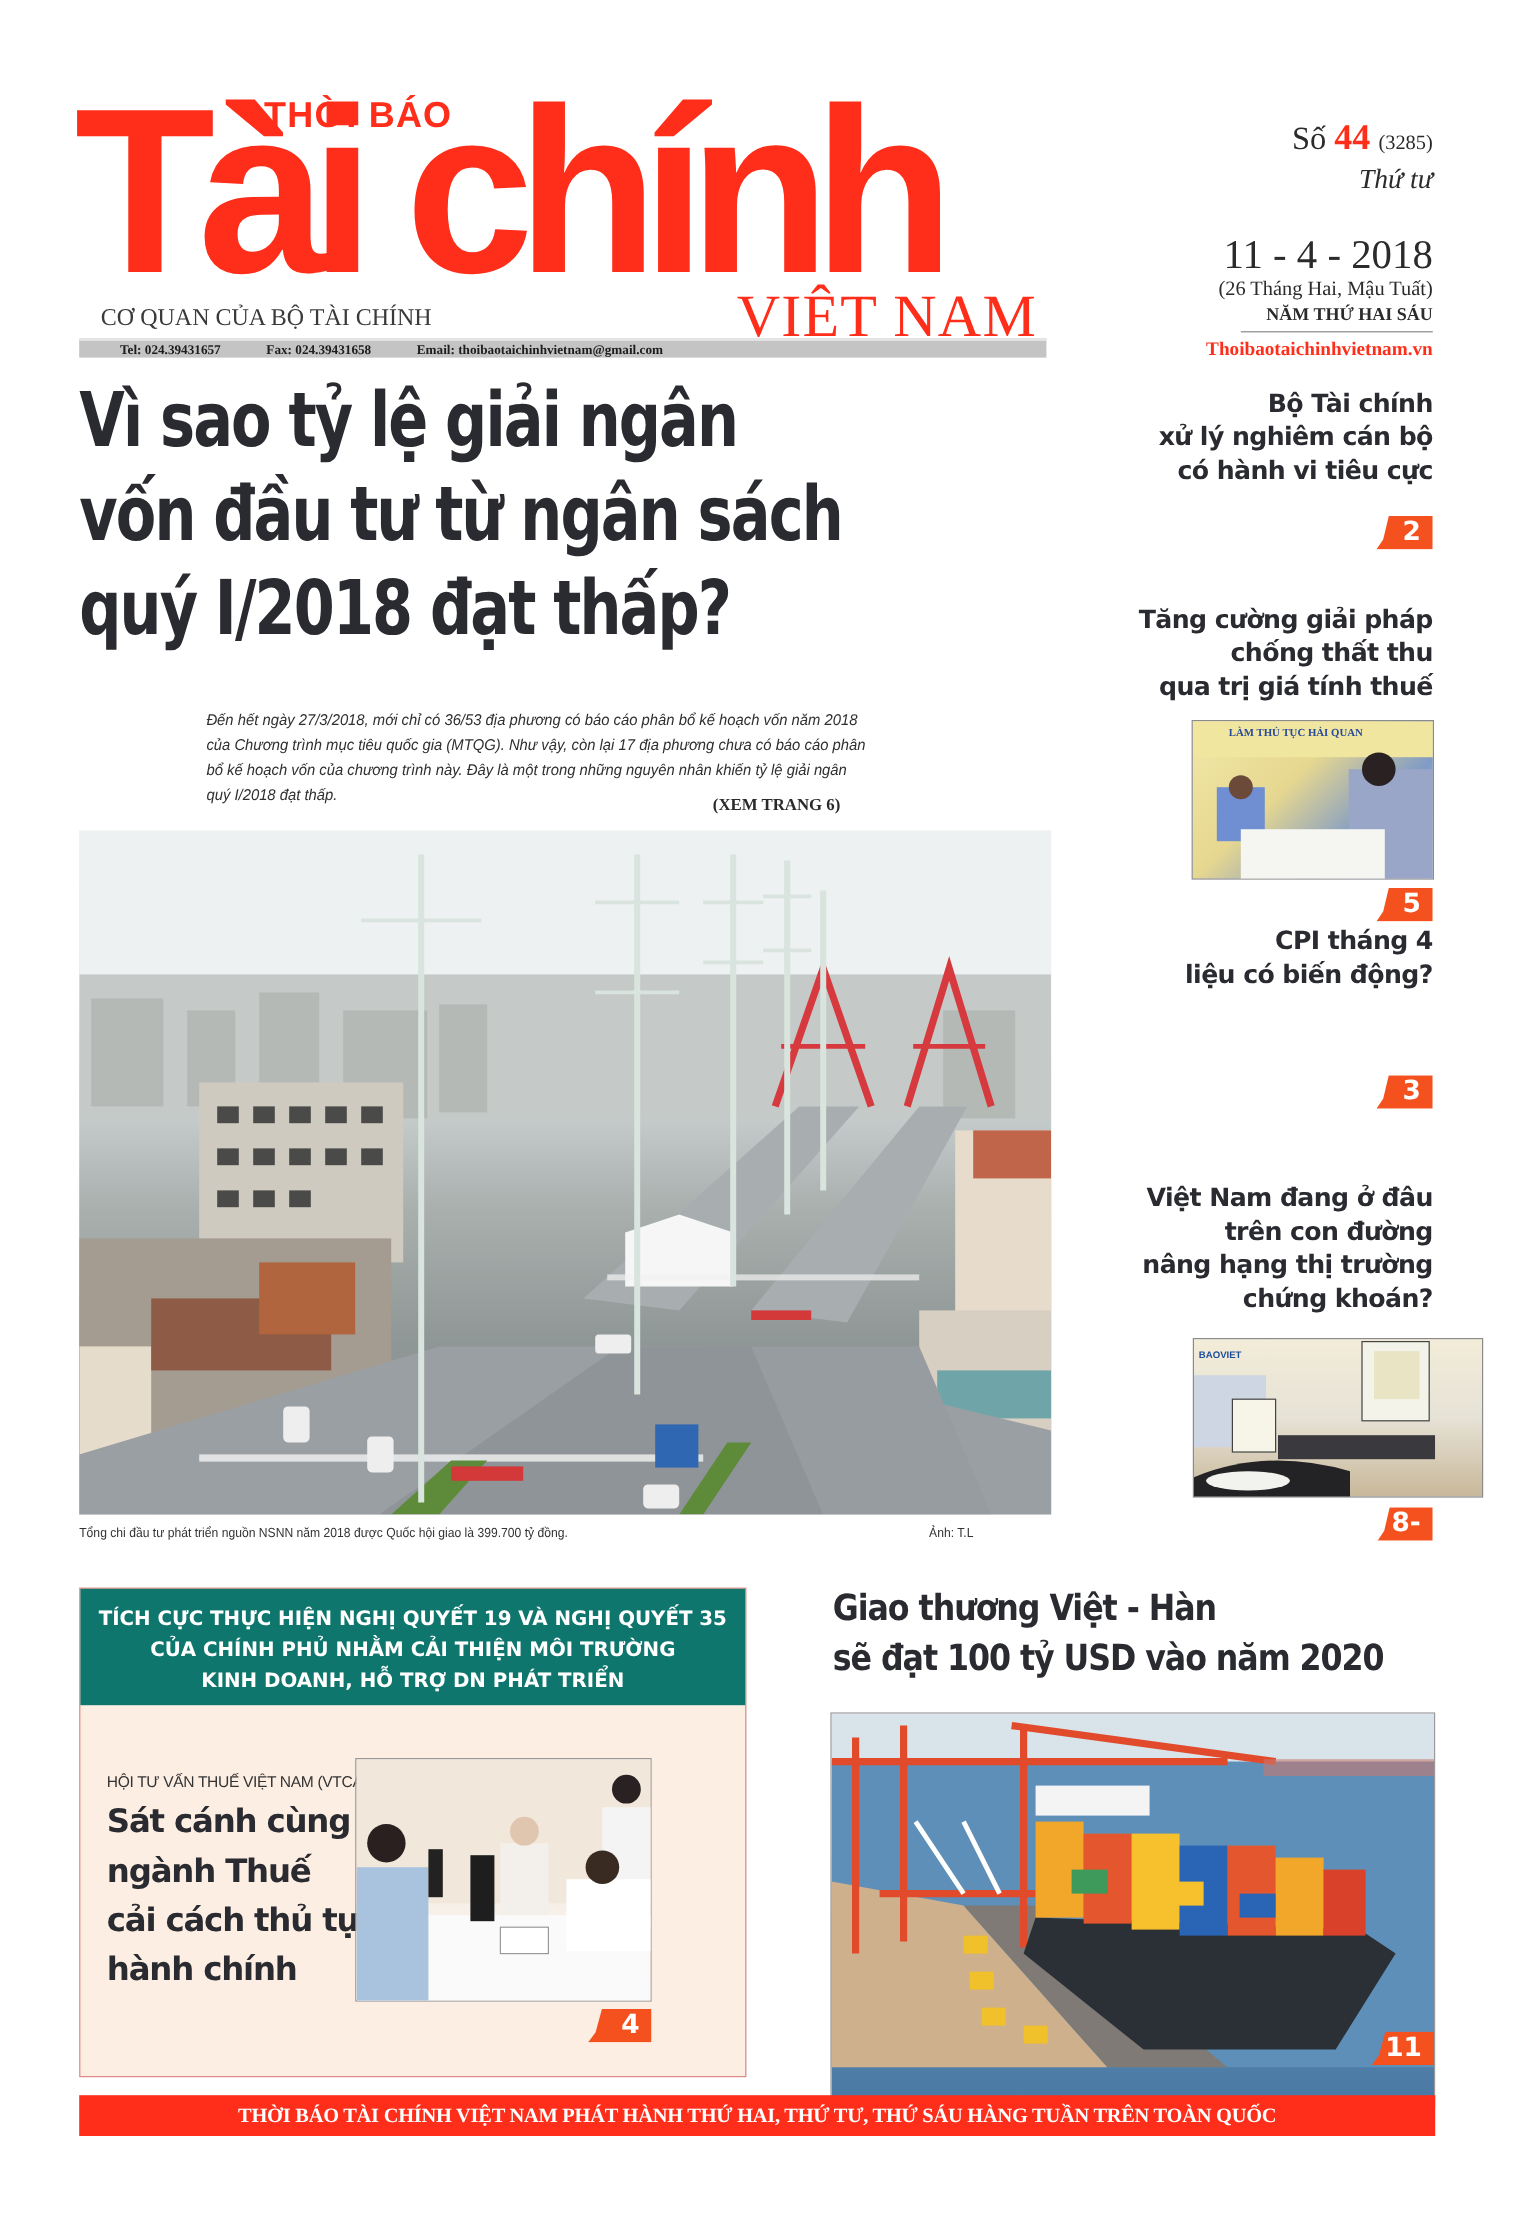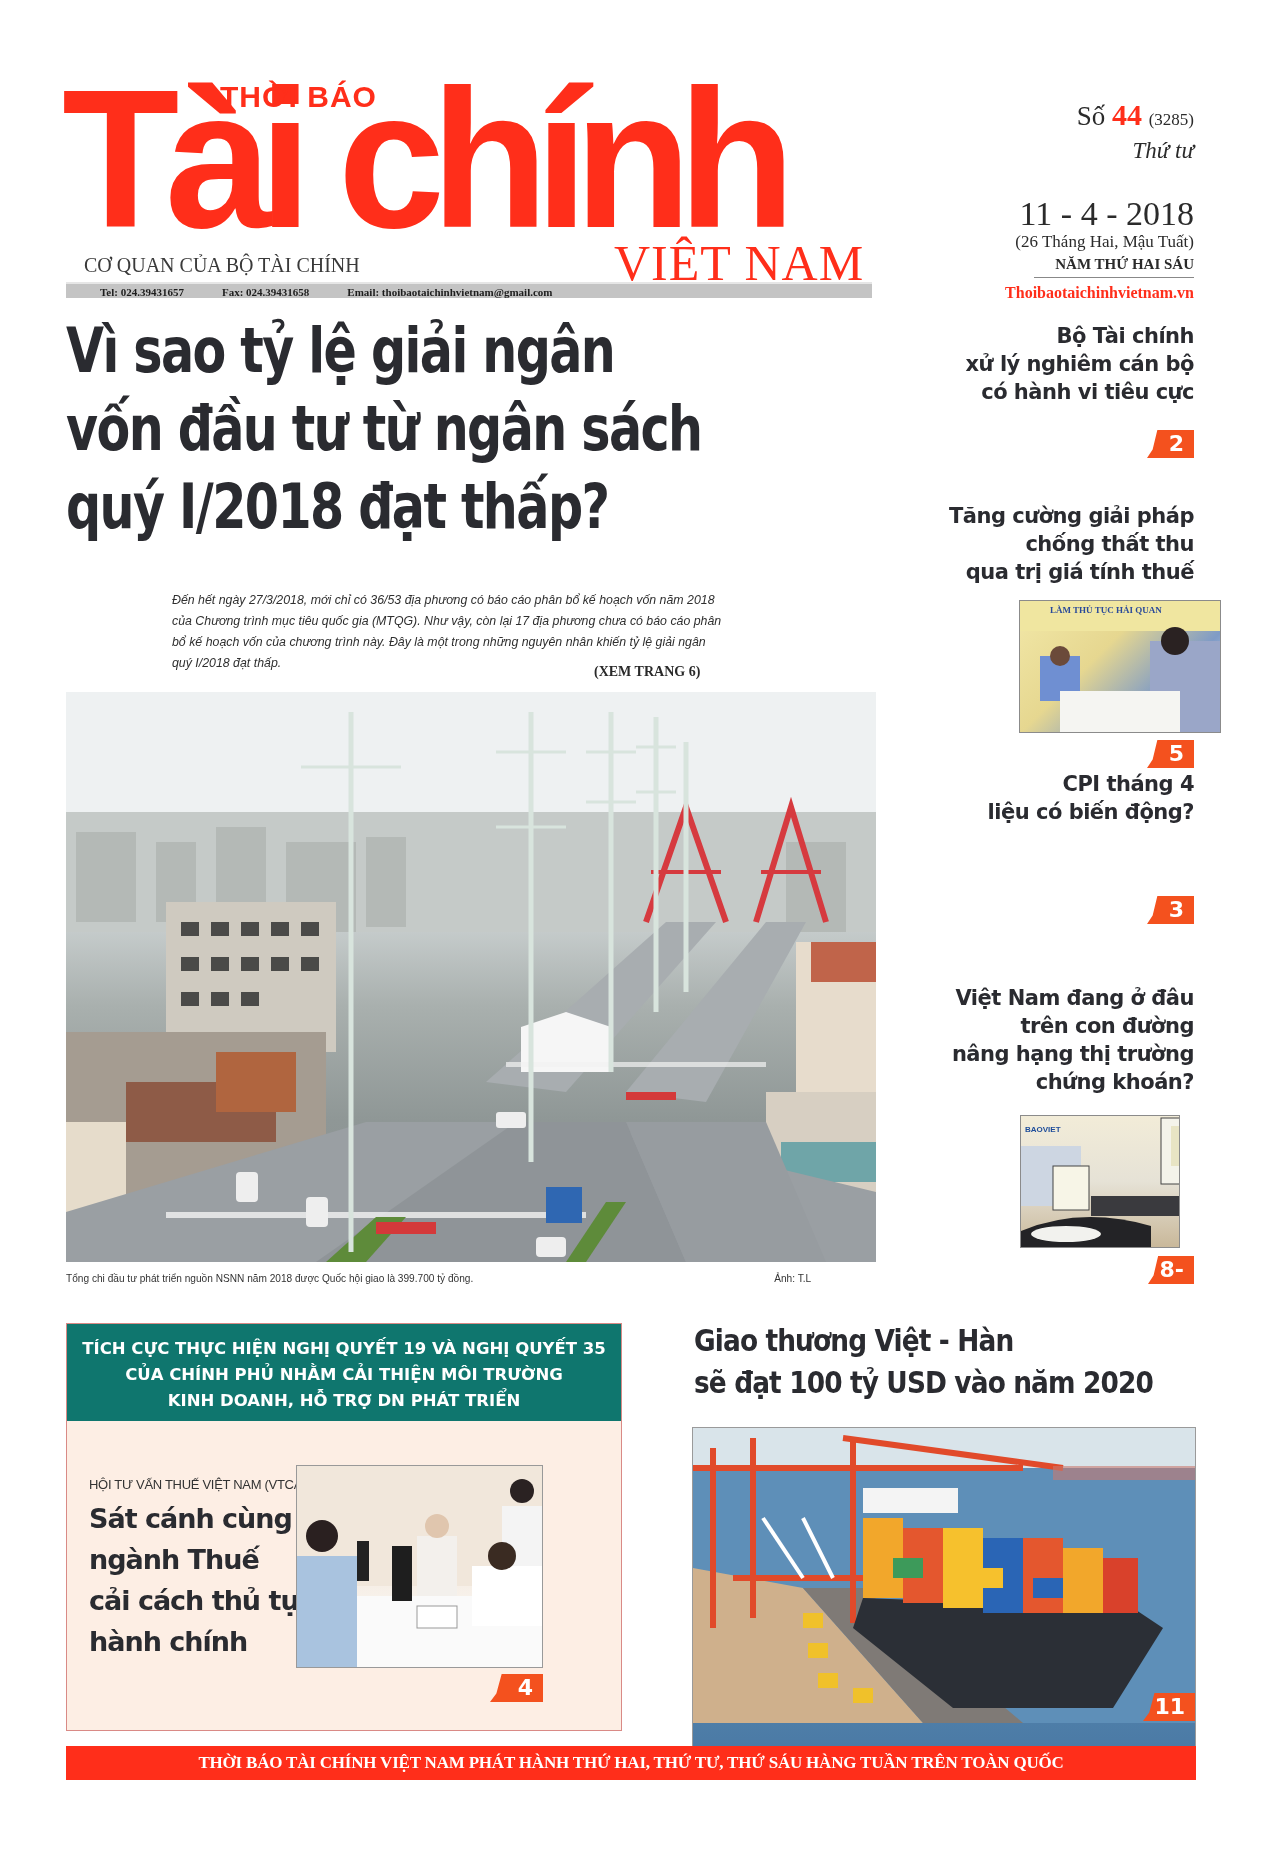--- a/index.html
+++ b/index.html
@@ -29,21 +29,21 @@
     .lede { left: 172px; top: 589px; width: 550px; font-style: italic; font-size: 13px; line-height: 21px; color: #2f2f2f; transform: scaleX(0.95); transform-origin: left top; width: 580px; }
     .see-page { left: 594px; top: 664px; font-family: "Liberation Serif", serif; font-weight: bold; font-size: 14px; color: #2a2a2a; }
 
     
     .main-photo { left: 66px; top: 692px; width: 810px; height: 570px; overflow: hidden; background: linear-gradient(180deg, #eef1f2 0%, #e3e7e8 24%, #c9cfcf 40%, #a9b0ae 55%, #8f9796 75%, #8a8f90 100%); }
     .main-caption { left: 66px; top: 1272px; width: 810px; font-size: 11px; color: #333; display: flex; justify-content: space-between; transform: scaleX(0.92); transform-origin: left top; width: 880px; }
 
     
     .side-head { right: 86px; text-align: right; font-family: "DejaVu Sans", sans-serif; font-weight: bold; font-size: 21px; line-height: 28px; color: #2a2b30; letter-spacing: -0.5px; }
     .badge { position: absolute; height: 28px; background: #f4511e; color: #fff; font-family: "DejaVu Sans", sans-serif; font-weight: bold; font-size: 22px; line-height: 28px; text-align: right; padding-right: 10px; clip-path: polygon(22% 0, 100% 0, 100% 100%, 0 100%, 12% 70%); }
-    .side-photo { position: absolute; border: 1px solid #8b8b8b; overflow: hidden; margin-left: 26px; }
+    .side-photo { position: absolute; border: 1px solid #8b8b8b; overflow: hidden; }
 
     
     .promo-box { left: 66px; top: 1323px; width: 556px; height: 408px; background: #fdeee4; border: 1px solid #d98a86; }
     .promo-red { position: absolute; left: 0; top: 0; width: 100%; height: 97px; background: #0f766e; color: #fff; text-align: center; font-family: "DejaVu Sans", sans-serif; font-weight: bold; font-size: 16.5px; line-height: 26px; padding-top: 12px; }
     .promo-kicker { position: absolute; left: 22px; top: 153px; font-size: 13px; color: #333; letter-spacing: -0.3px; }
     .promo-title { position: absolute; left: 22px; top: 174px; font-family: "DejaVu Sans", sans-serif; font-weight: bold; font-size: 27px; line-height: 41px; color: #2a2b30; letter-spacing: -1px; }
     .promo-photo { position: absolute; left: 229px; top: 141px; width: 247px; height: 203px; border: 1px solid #999; overflow: hidden; background: linear-gradient(180deg, #efe6db 0%, #f4ebe1 50%, #ffffff 100%); }
 
     
     .trade-title { left: 694px; top: 1320px; font-family: "DejaVu Sans", sans-serif; font-weight: bold; font-size: 30px; line-height: 42px; color: #2a2b30; letter-spacing: -1px; transform: scaleX(0.88); transform-origin: left top; }
@@ -214,21 +214,21 @@
   <div>liệu có biến động?</div>
 </div>
 <div class="badge" style="left:1147px; top:896px; width:47px;">3</div>
 
 <div class="abs side-head" style="top:984px;">
   <div>Việt Nam đang ở đâu</div>
   <div>trên con đường</div>
   <div>nâng hạng thị trường</div>
   <div>chứng khoán?</div>
 </div>
-<div class="side-photo" style="left:994px; top:1115px; width:160px; height:133px; background:linear-gradient(180deg,#f2ecd8 0%,#e6e2d6 50%,#c9b89a 100%);text-align:center;">
+<div class="side-photo" style="left:994px; top:1115px; width:242px; height:133px; background:linear-gradient(180deg,#f2ecd8 0%,#e6e2d6 50%,#c9b89a 100%);">
   <svg width="201" height="133" viewBox="0 0 201 133">
     <text x="4" y="16" font-size="8" fill="#1d4c9a" font-family="Liberation Sans, sans-serif" font-weight="bold">BAOVIET</text>
     <rect x="0" y="30" width="60" height="60" fill="#cdd6e2"></rect>
     <rect x="32" y="50" width="36" height="44" fill="#f7f5e7" stroke="#444" stroke-width="1"></rect>
     <rect x="140" y="2" width="56" height="66" fill="#f4f3ea" stroke="#444" stroke-width="1"></rect>
     <rect x="150" y="10" width="38" height="40" fill="#e8e4c4"></rect>
     <rect x="70" y="80" width="131" height="20" fill="#3a3a3e"></rect>
     <path d="M0 115 Q60 90 130 110 L130 133 L0 133 Z" fill="#232326"></path>
     <ellipse cx="45" cy="118" rx="35" ry="8" fill="#f2f2ee"></ellipse>
   </svg>

